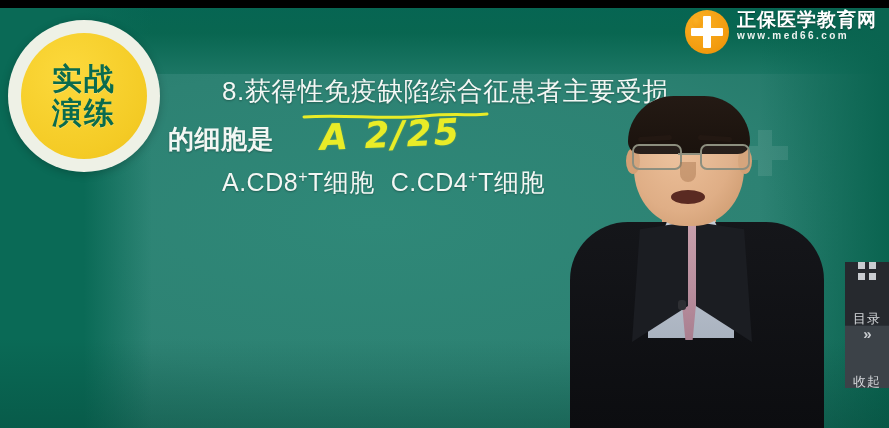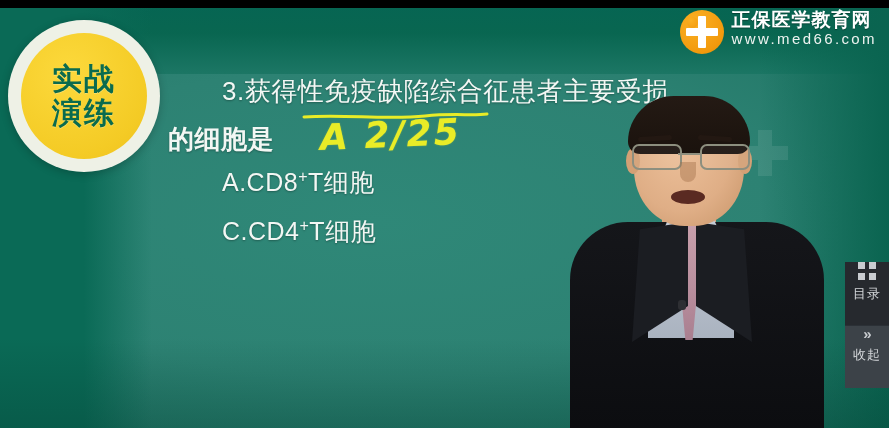--- a/index.html
+++ b/index.html
@@ -85,40 +85,40 @@
   .brand-mark .cv{position:absolute;left:18px;top:6px;width:8px;height:32px;background:#fff;border-radius:1px;}
   .brand-mark .ch{position:absolute;left:6px;top:18px;width:32px;height:8px;background:#fff;border-radius:1px;}
   .brand-mark .notch{position:absolute;left:7px;top:7px;width:11px;height:11px;border-radius:50%;
     background:radial-gradient(circle at 35% 30%,#fbb024 0%,#f29a0d 100%);}
   .brand-text{display:flex;flex-direction:column;gap:2px;}
   .brand-name{
     color:#ffffff;font-size:19px;font-weight:bold;letter-spacing:1px;line-height:1;
     text-shadow:0 1px 1px rgba(0,0,0,.35);
   }
   .brand-url{
-    color:#eef3f0;font-size:15px;letter-spacing:2.4px;line-height:1;font-weight:normal;
+    color:#eef3f0;font-size:10px;letter-spacing:2.4px;line-height:1;font-weight:bold;
   }
 
   
   .q-line1{
     position:absolute;left:222px;top:74px;
     color:#f3f7f4;font-size:26px;letter-spacing:.5px;
     white-space:nowrap;
     text-shadow:0 1px 2px rgba(0,0,0,.30);
   }
   .q-line2{
     position:absolute;left:168px;top:122px;
     color:#f3f7f4;font-size:26px;letter-spacing:.5px;
     white-space:nowrap;
     text-shadow:0 1px 2px rgba(0,0,0,.30);
     font-weight:bold;
   }
   .options{
     position:absolute;left:222px;top:166px;
-    display:flex;flex-direction:column;gap:16px;
+    display:flex;flex-direction:row;gap:16px;
   }
   .opt{
     color:#f3f7f4;font-size:25px;letter-spacing:.5px;white-space:nowrap;
     text-shadow:0 1px 2px rgba(0,0,0,.30);
   }
   .opt sup{font-size:16px;vertical-align:super;line-height:0;}
 
   
   .ink-underline{
     position:absolute;left:303px;top:112px;width:186px;height:10px;
@@ -190,21 +190,21 @@
     background:radial-gradient(ellipse at 50% 80%,rgba(0,0,0,.22) 0%,rgba(0,0,0,0) 70%);
   }
 
   
   .rail{
     position:absolute;left:845px;top:262px;width:44px;height:126px;
     display:flex;flex-direction:column;
   }
   .rail-btn{
     flex:1;
-    display:flex;flex-direction:column;align-items:center;justify-content:flex-start;
+    display:flex;flex-direction:column;align-items:center;justify-content:space-between;
     gap:7px;
     color:#d4d7da;
     cursor:pointer;
   }
   .rail-btn.catalog{background:#26292e;}
   .rail-btn.collapse{background:#3c4248;border-top:1px solid #2b3036;}
   .rail-label{font-size:13px;letter-spacing:1px;line-height:1;}
   .grid-icon{display:grid;grid-template-columns:7px 7px;grid-template-rows:7px 7px;gap:4px;}
   .grid-icon b{display:block;background:#c9ccd0;}
   .chev{font-size:15px;font-weight:bold;line-height:1;color:#c9ccd0;letter-spacing:-1px;}
@@ -250,21 +250,21 @@
       <span class="cv"></span>
         <span class="ch"></span>
         <span class="notch"></span>
     </div>
     <div class="brand-text">
       <span class="brand-name">正保医学教育网</span>
       <span class="brand-url">www.med66.com</span>
     </div>
   </div>
 
-  <div class="q-line1">3.获得性免疫缺陷综合征患者主要受损</div>
+  <div class="q-line1">8.获得性免疫缺陷综合征患者主要受损</div>
   <div class="q-line2">的细胞是</div>
 
   <div class="options">
     <div class="opt">
       <span>A.CD8</span><sup>+</sup><span>T细胞</span>
     </div>
     <div class="opt">
       <span>C.CD4</span><sup>+</sup><span>T细胞</span>
     </div>
   </div>

